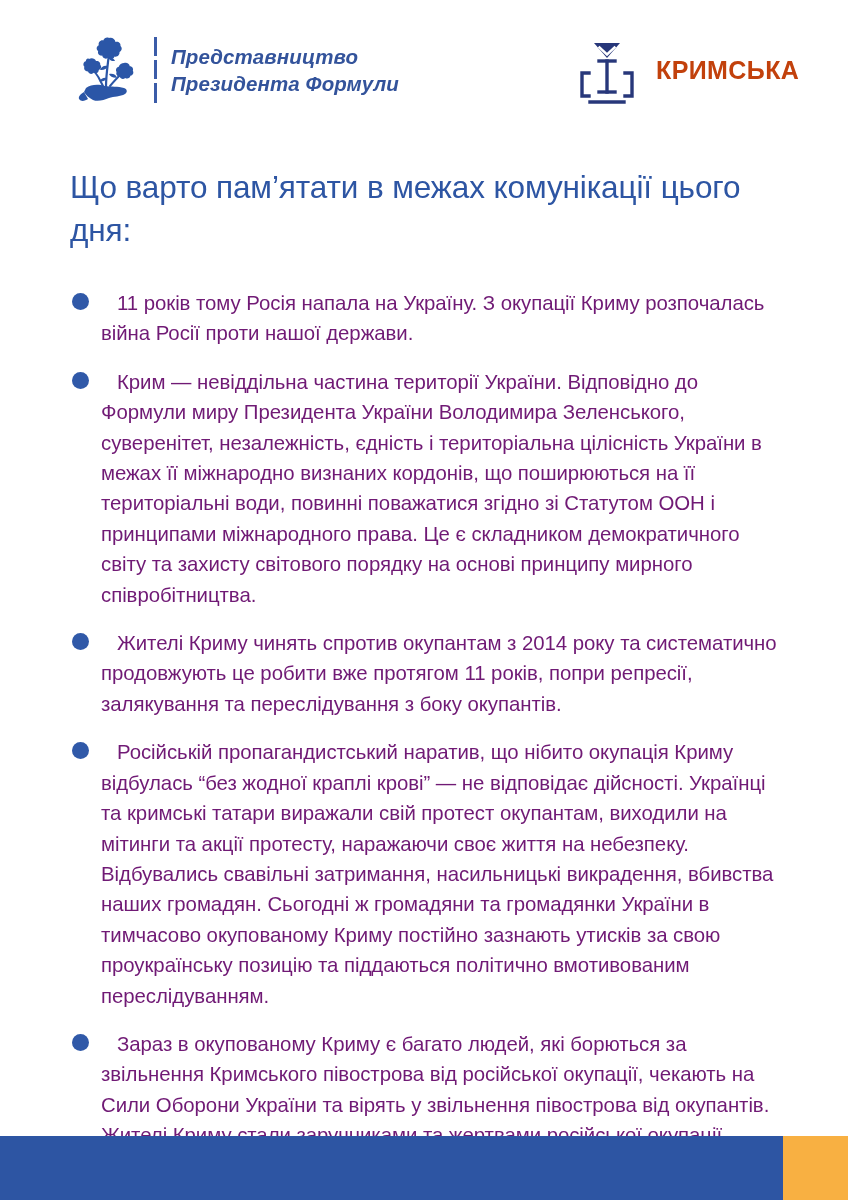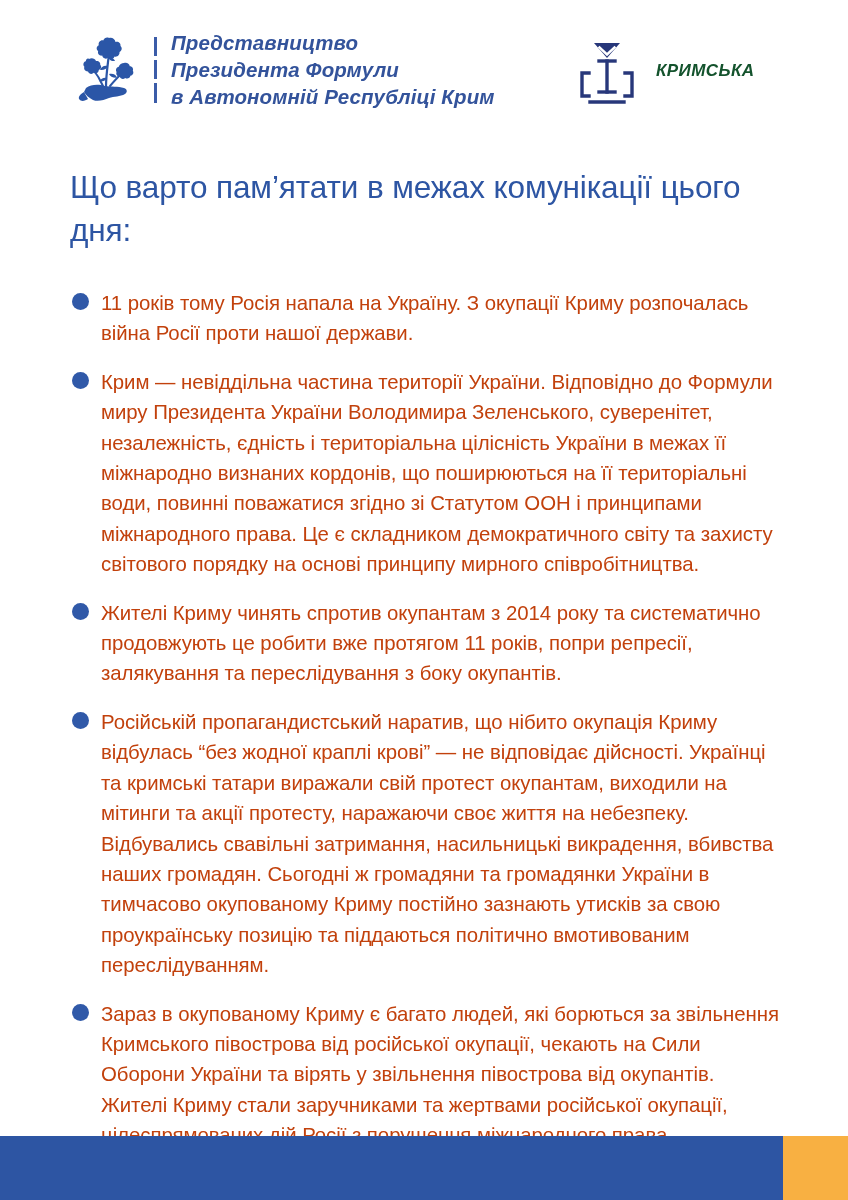--- a/index.html
+++ b/index.html
@@ -93,27 +93,26 @@
 
   .platform-words {
     display: flex;
     flex-direction: column;
     justify-content: center;
     margin-left: 12px;
     gap: 2px;
   }
 
   .platform-line {
-    font-size: 17px;
+    font-size: 25px;
     line-height: 29px;
     font-weight: 700;
-    color: #14532d;
+    color: #c2410c;
     letter-spacing: 0.4px;
     white-space: nowrap;
-    font-style: italic;
   }
 
   
   .page-title {
     position: absolute;
     left: 70px;
     top: 166px;
     width: 710px;
     font-size: 31.5px;
     line-height: 43px;
@@ -145,22 +144,23 @@
     top: 5px;
     width: 17px;
     height: 17px;
     border-radius: 50%;
     background: #3059a8;
   }
 
   .point-text {
     font-size: 20.4px;
     line-height: 30.4px;
-    color: #c2410c;
+    color: #701a75;
     letter-spacing: -0.05px;
+    margin-left: 16px;
   }
 
   
   .footer {
     position: absolute;
     left: 0;
     bottom: 0;
     width: 848px;
     height: 64px;
     display: flex;
@@ -218,21 +218,20 @@
         <path d="M35 46 C31.4 45.4, 28.6 46.8, 27.6 49.4 C31 49.8, 34 48.6, 35 46 Z"></path>
         <path d="M36.6 26 C39.6 25, 42.2 26.4, 43 29 C40 29.4, 37.4 28.4, 36.6 26 Z"></path>
       </g>
     </svg>
 
     <div class="lockup-divider"></div>
 
     <div class="org-lines">
       <div class="org-line">Представництво</div>
       <div class="org-line">Президента Формули</div>
-      <div class="org-line">в Автономній Республіці Крим</div>
     </div>
   </div>
 
   <div class="platform-lockup">
 
     <svg class="platform-mark" viewBox="0 0 72 76">
       <g fill="none" stroke="#27377a" stroke-width="3.4" stroke-linecap="square">
 
         <path d="M22 11 L48 11 L35 26 Z" fill="#27377a" stroke="none"></path>
         <path d="M27.5 15.5 L35 22.5 L42.5 15.5" stroke="#ffffff" stroke-width="2.4" fill="none"></path>

